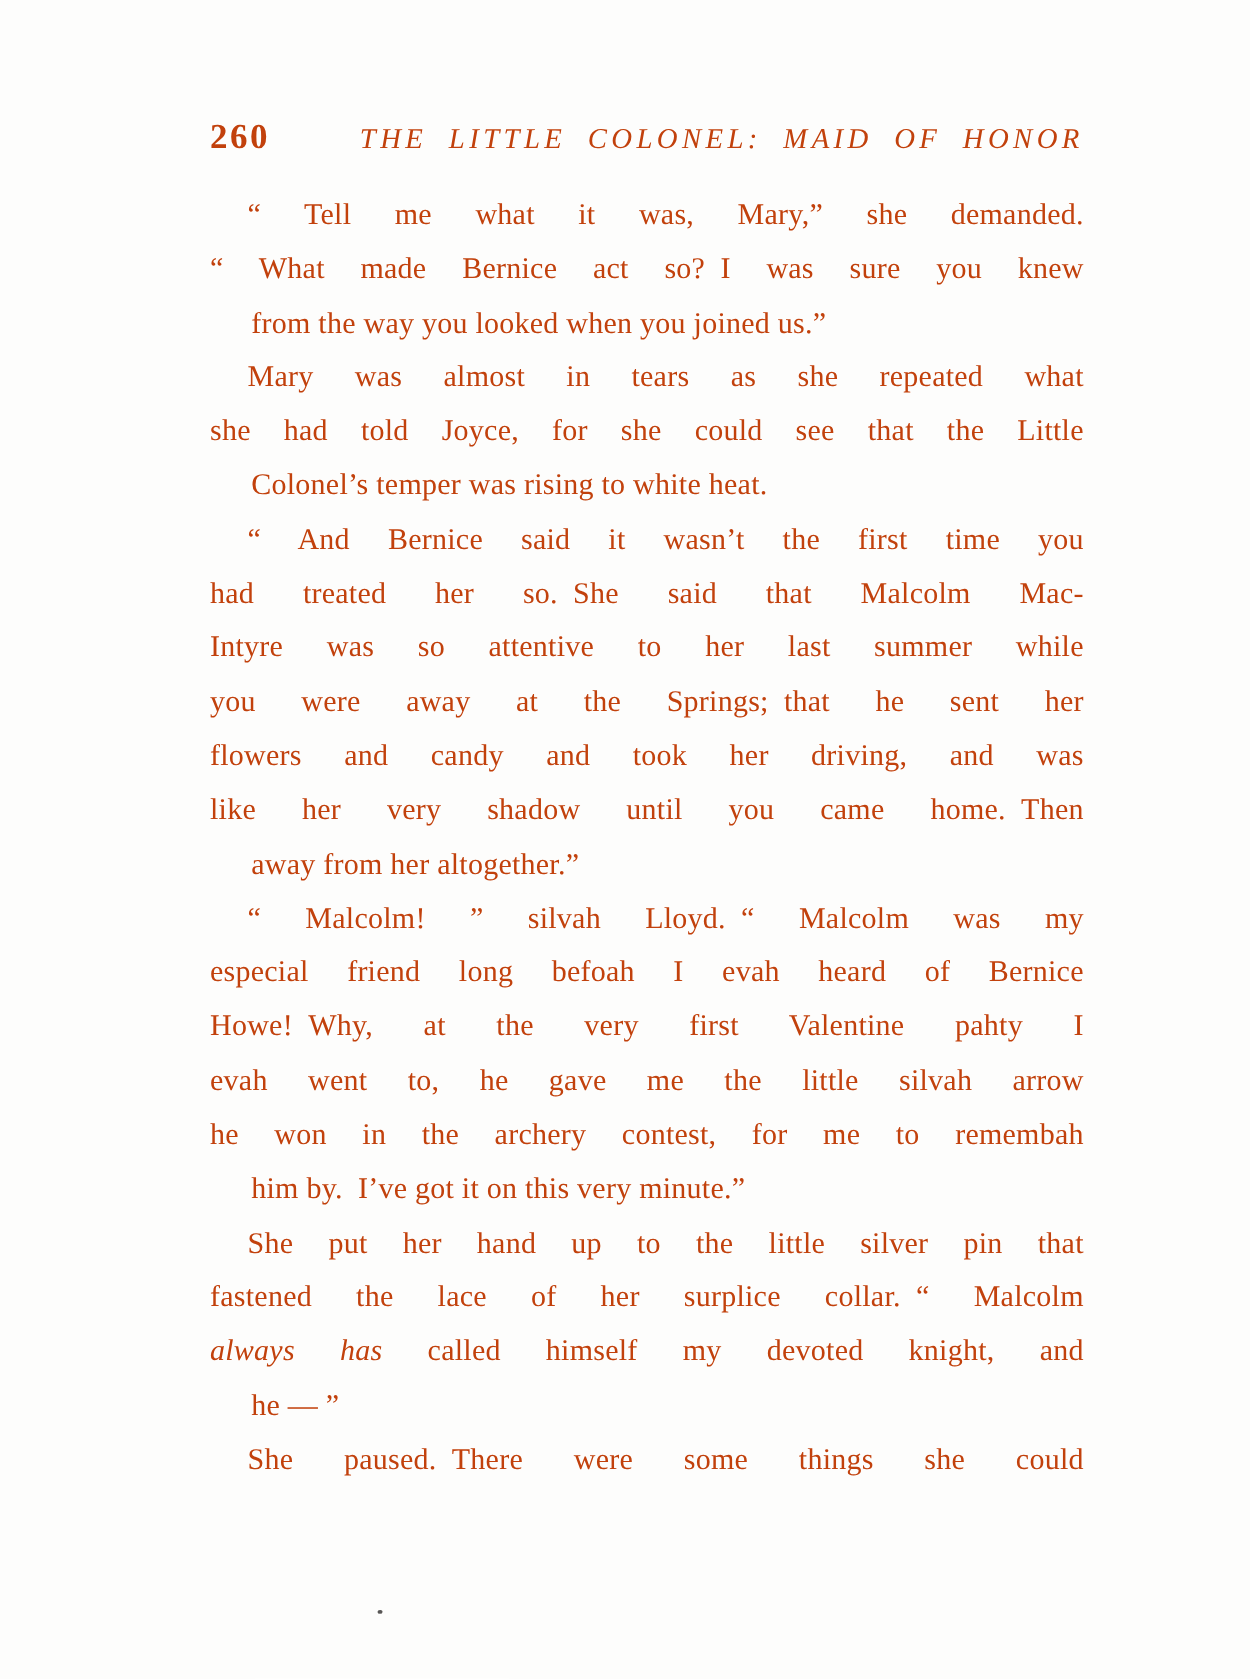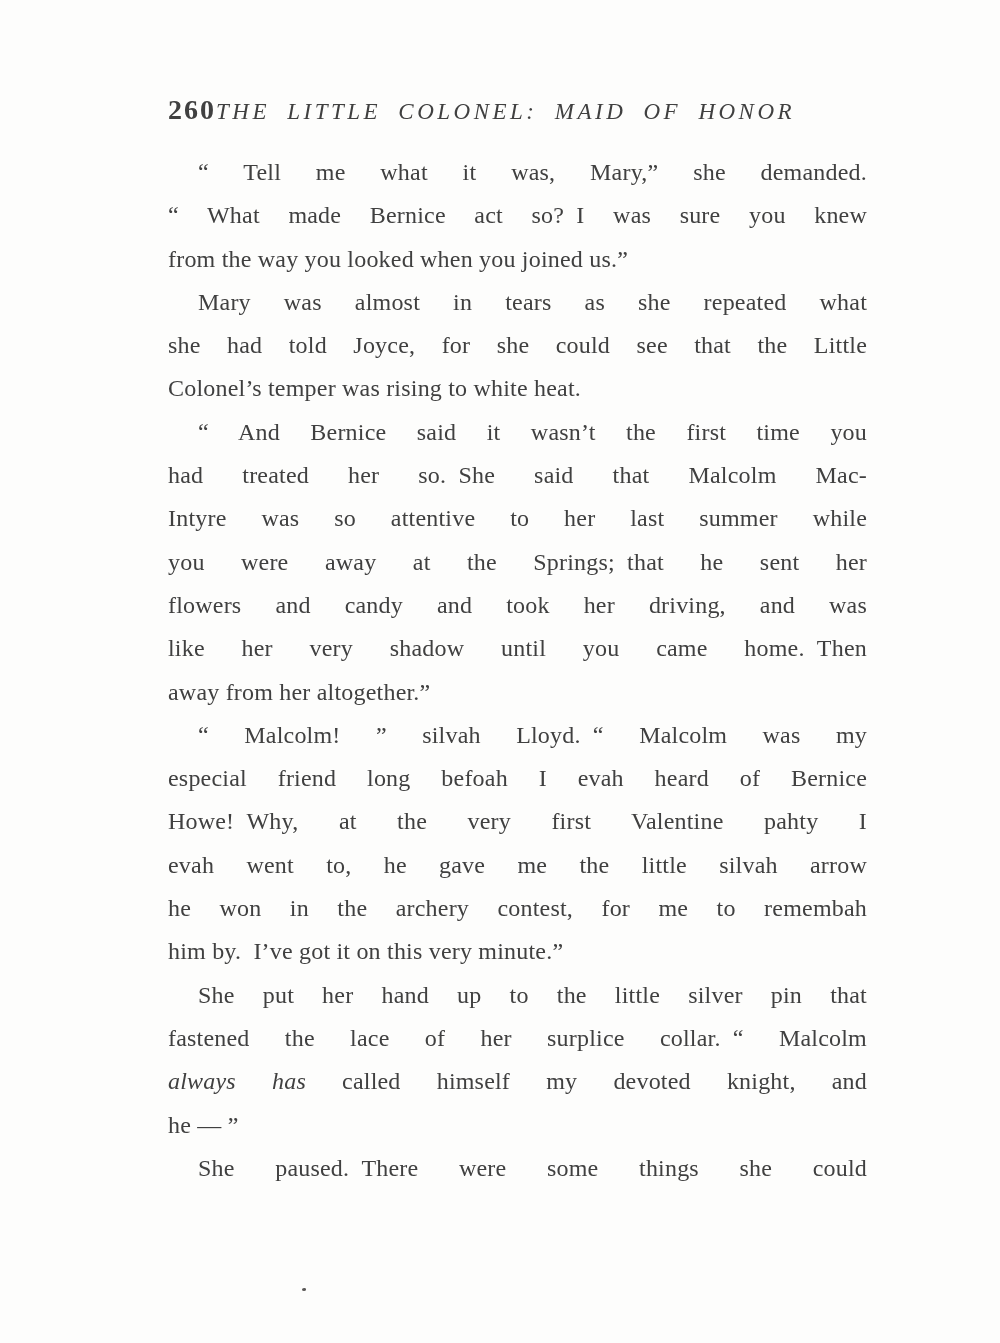--- a/index.html
+++ b/index.html
@@ -6,40 +6,40 @@
     margin: 0;
     padding: 0;
     background: #ffffff;
   }
   .page {
     position: relative;
     width: 1000px;
     height: 1343px;
     background: #fdfdfc;
     font-family: "Liberation Serif", serif;
-    color: #404040;
+    color: #c2410c;
     overflow: hidden;
   }
   .running-header {
     position: absolute;
     left: 168px;
     top: 94px;
     width: 699px;
     display: flex;
     align-items: baseline;
   }
   .folio {
     font-size: 28px;
     font-weight: 600;
     letter-spacing: 2px;
     flex: 0 0 auto;
   }
   .running-title {
     flex: 1 1 auto;
-    text-align: left;
+    text-align: right;
     font-style: italic;
     font-size: 23px;
     letter-spacing: 3.5px;
     word-spacing: 8px;
     white-space: nowrap;
   }
   .body-text {
     position: absolute;
     left: 168px;
     top: 151px;
@@ -52,20 +52,21 @@
     text-align: justify;
     text-align-last: justify;
     height: 43.3px;
     overflow: visible;
   }
   .text-line.first {
     text-indent: 30px;
   }
   .text-line.last {
     text-align-last: left;
+    margin-left: 33px;
   }
   .it {
     font-style: italic;
     margin-top: 36px;
   }
   .scan-speck {
     position: absolute;
     left: 302px;
     top: 1288px;
     width: 4px;

